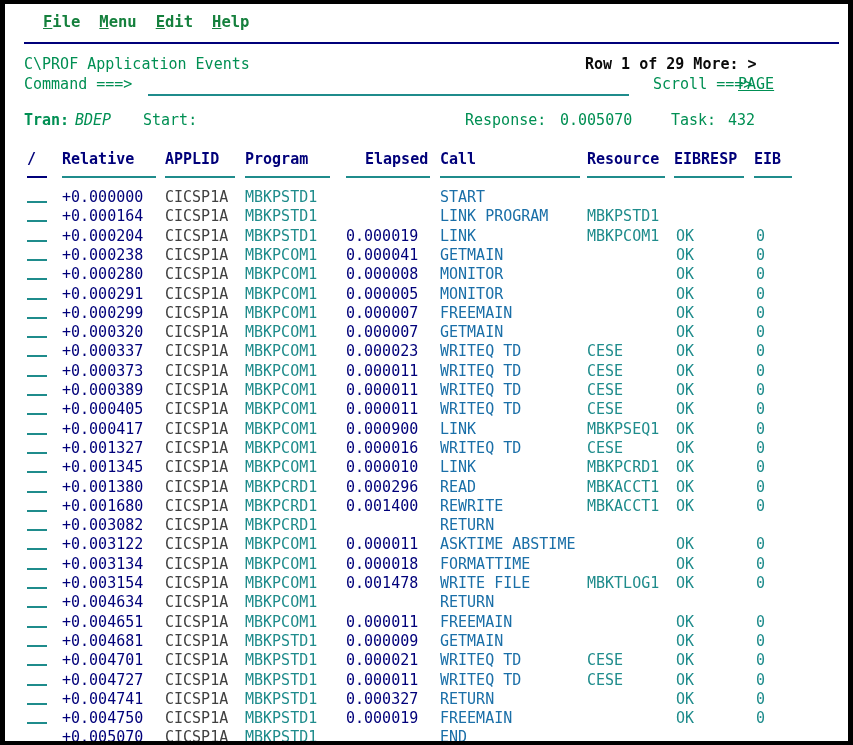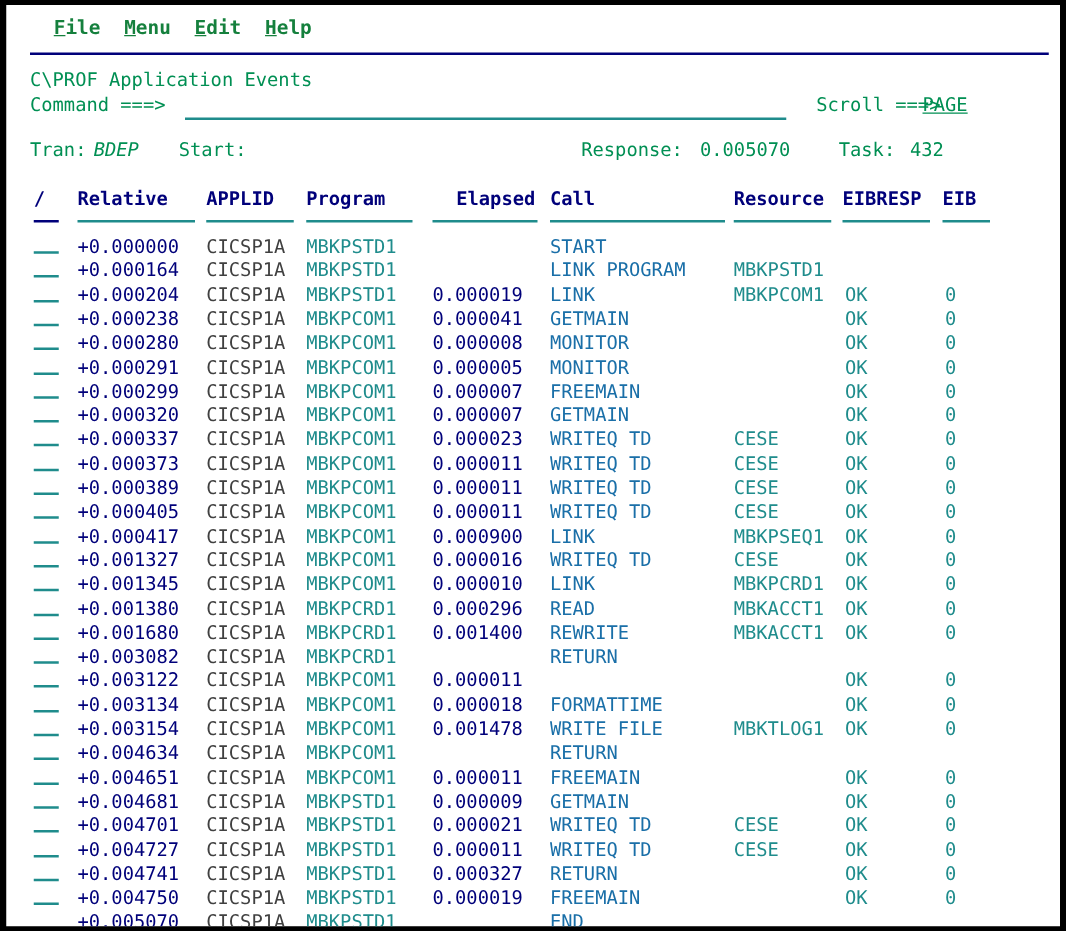--- a/index.html
+++ b/index.html
@@ -150,30 +150,31 @@
 <body>
 
 <div id="terminal">
   <div class="screen">
 
     <div class="menubar" id="menubar"><span class="mi"><span class="mn">F</span><span>ile</span></span><span class="mi"><span class="mn">M</span><span>enu</span></span><span class="mi"><span class="mn">E</span><span>dit</span></span><span class="mi"><span class="mn">H</span><span>elp</span></span></div>
     <div class="menu-rule"></div>
 
     <div class="t green" style="left:19px; top:51px;">C\PROF Application Events</div>
 
+    <div class="t black" style="left:580px; top:51px; font-weight:bold;">Row 1 of 29 More: &gt;</div>
 
     <div class="t green" style="left:19px; top:71px;">Command ===&gt;</div>
 
     <input class="cmd-input" id="cmd-input" type="text" placeholder="" style="">
 
     <div class="t green" style="left:648px; top:71px;">Scroll ===&gt;</div>
 
     <div class="t green ul" style="left:733px; top:71px;">PAGE</div>
 
-    <div class="t green" style="left:19px; top:107px;">Tran:</div>
+    <div class="t green" style="left:19px; top:107px;font-weight:bold;">Tran:</div>
     <div class="t green" style="left:70px; top:107px;font-style:italic;">BDEP</div>
 
     <div class="t green" style="left:138px; top:107px;">Start:</div>
 
     <div class="t green" style="left:460px; top:107px;">Response:</div>
     <div class="t green" style="left:555px; top:107px;">0.005070</div>
 
     <div class="t green" style="left:666px; top:107px;">Task:</div>
     <div class="t green" style="left:723px; top:107px;">432</div>
 
@@ -397,20 +398,21 @@
           <div class="cell resource"></div>
           <div class="cell eibresp"></div>
           <div class="cell eib"></div>
         </div>
         <div class="row" style="top: 531.4px;">
           <div class="selfield"></div>
           <div class="cell rel">+0.003122</div>
           <div class="cell applid">CICSP1A</div>
           <div class="cell program">MBKPCOM1</div>
           <div class="cell elapsed">0.000011</div>
+          <div class="cell call">ASKTIME ABSTIME</div>
           <div class="cell resource"></div>
           <div class="cell eibresp">OK</div>
           <div class="cell eib">0</div>
         </div>
         <div class="row" style="top: 550.7px;">
           <div class="selfield"></div>
           <div class="cell rel">+0.003134</div>
           <div class="cell applid">CICSP1A</div>
           <div class="cell program">MBKPCOM1</div>
           <div class="cell elapsed">0.000018</div>

